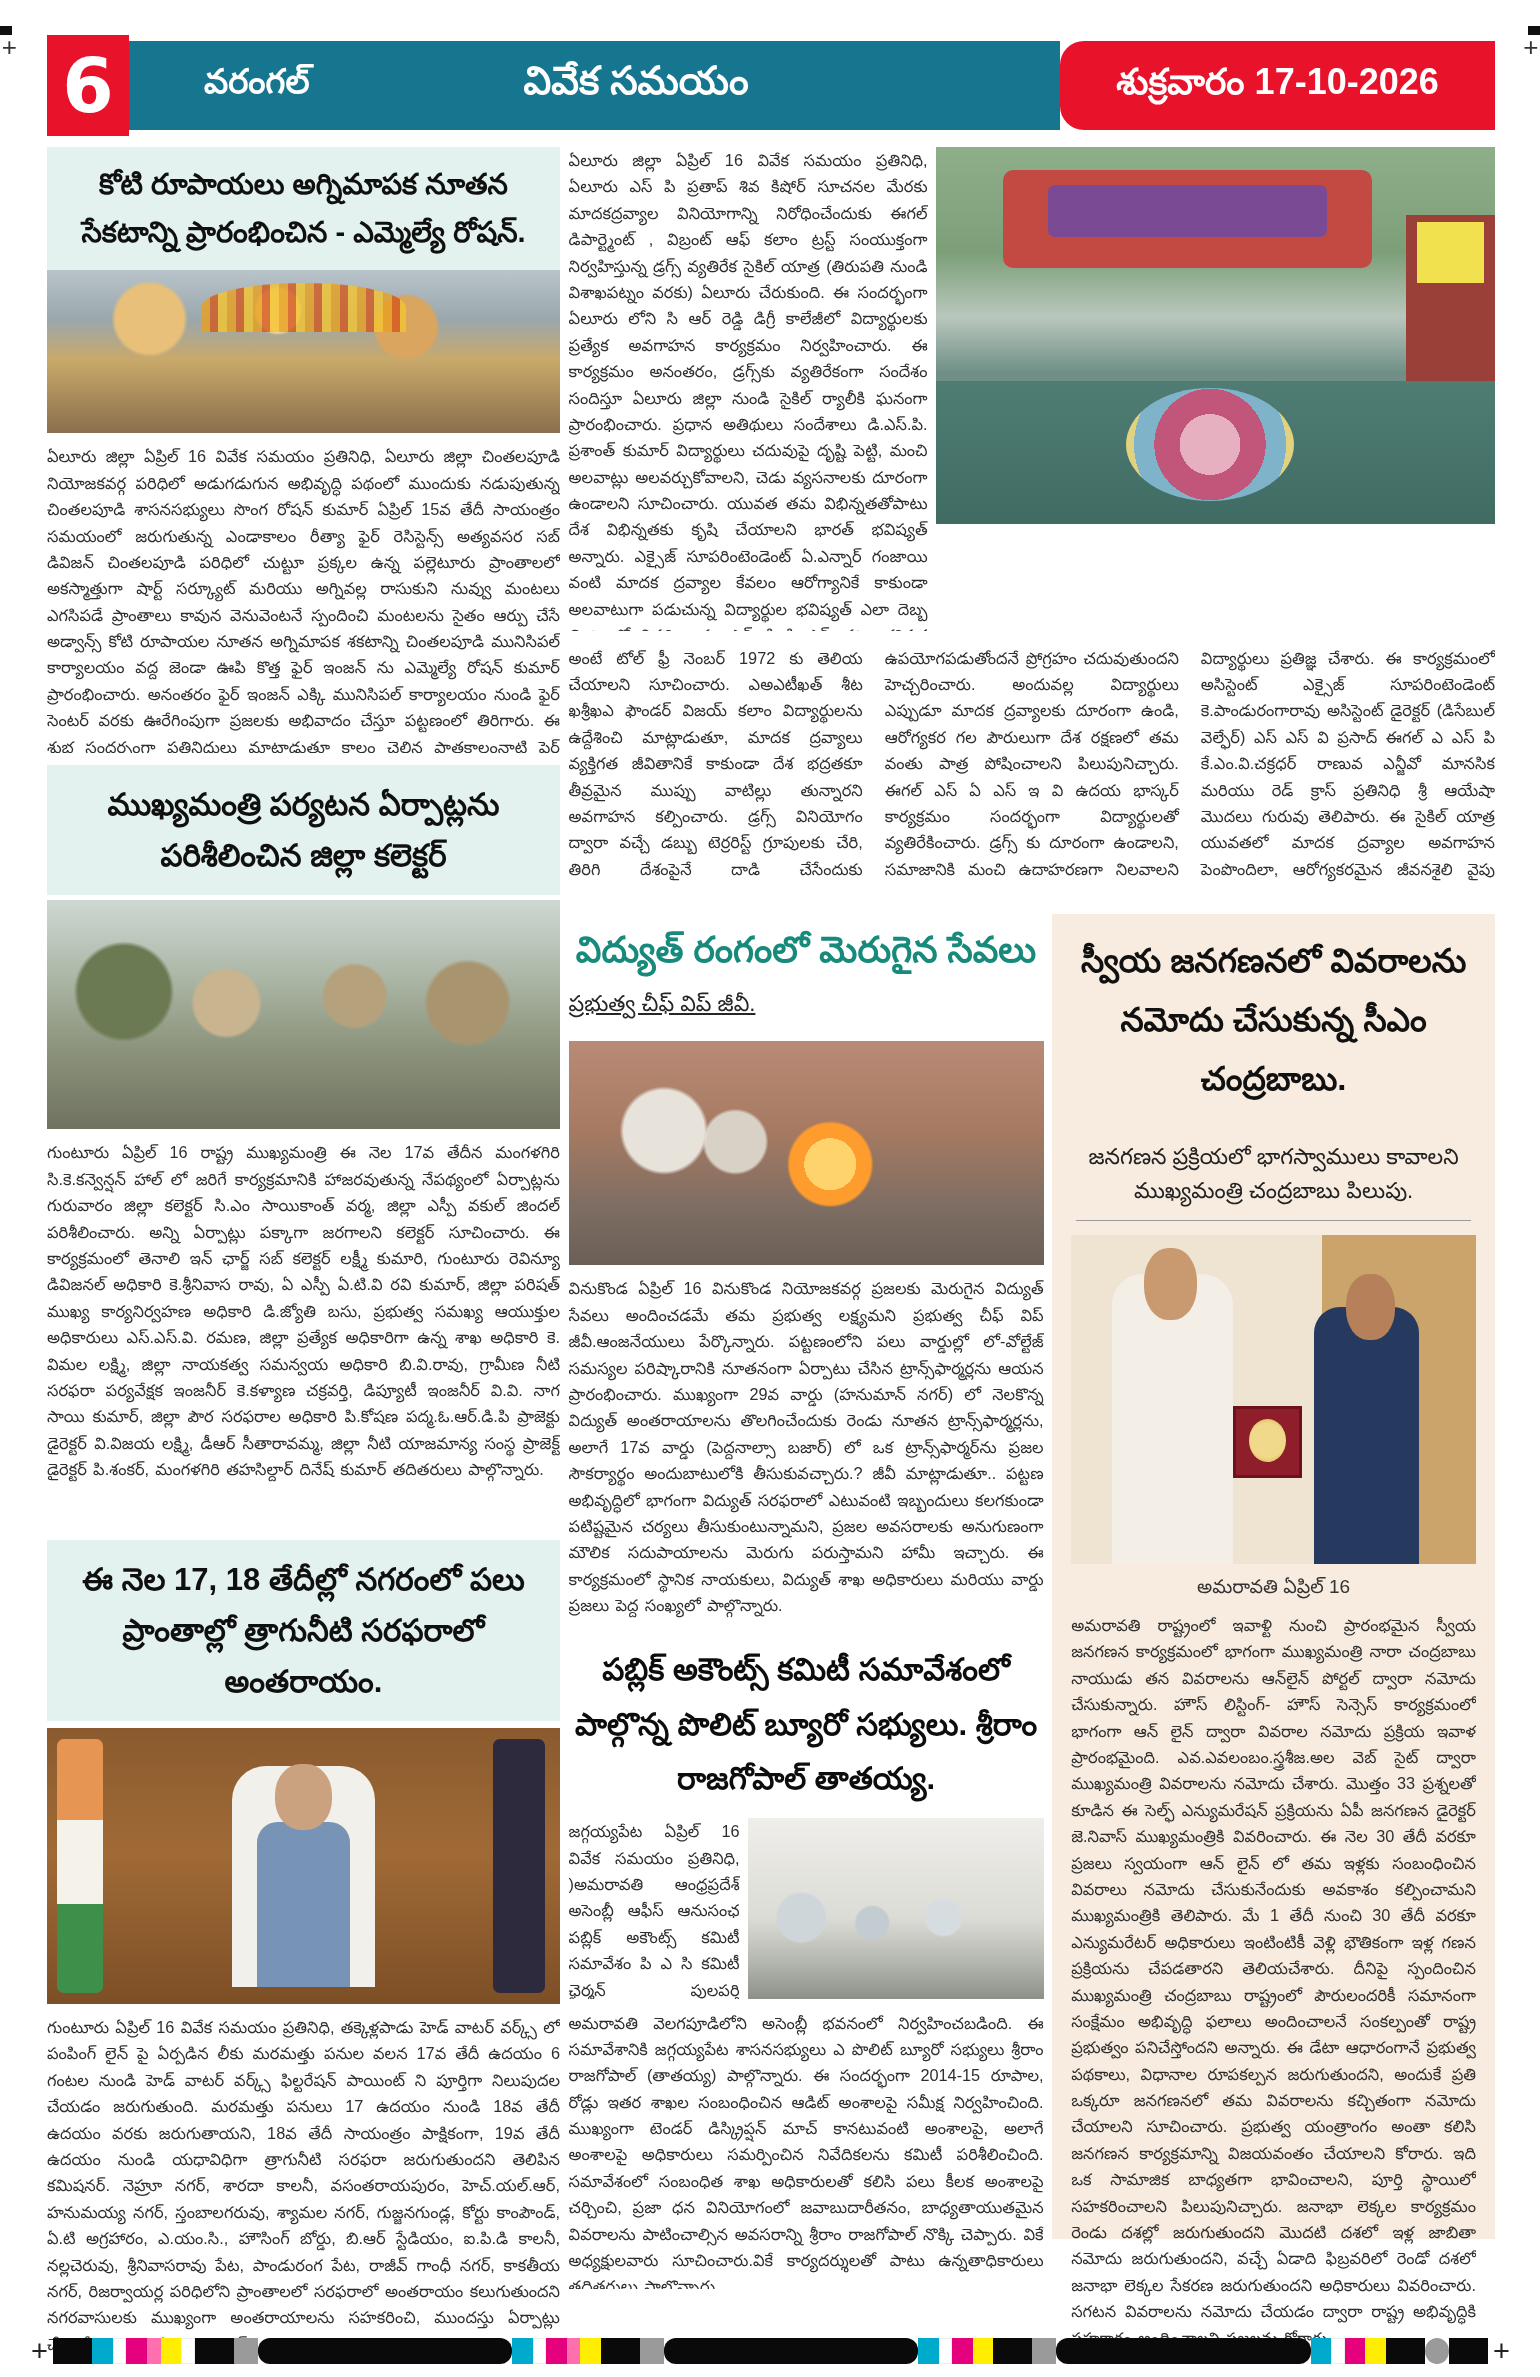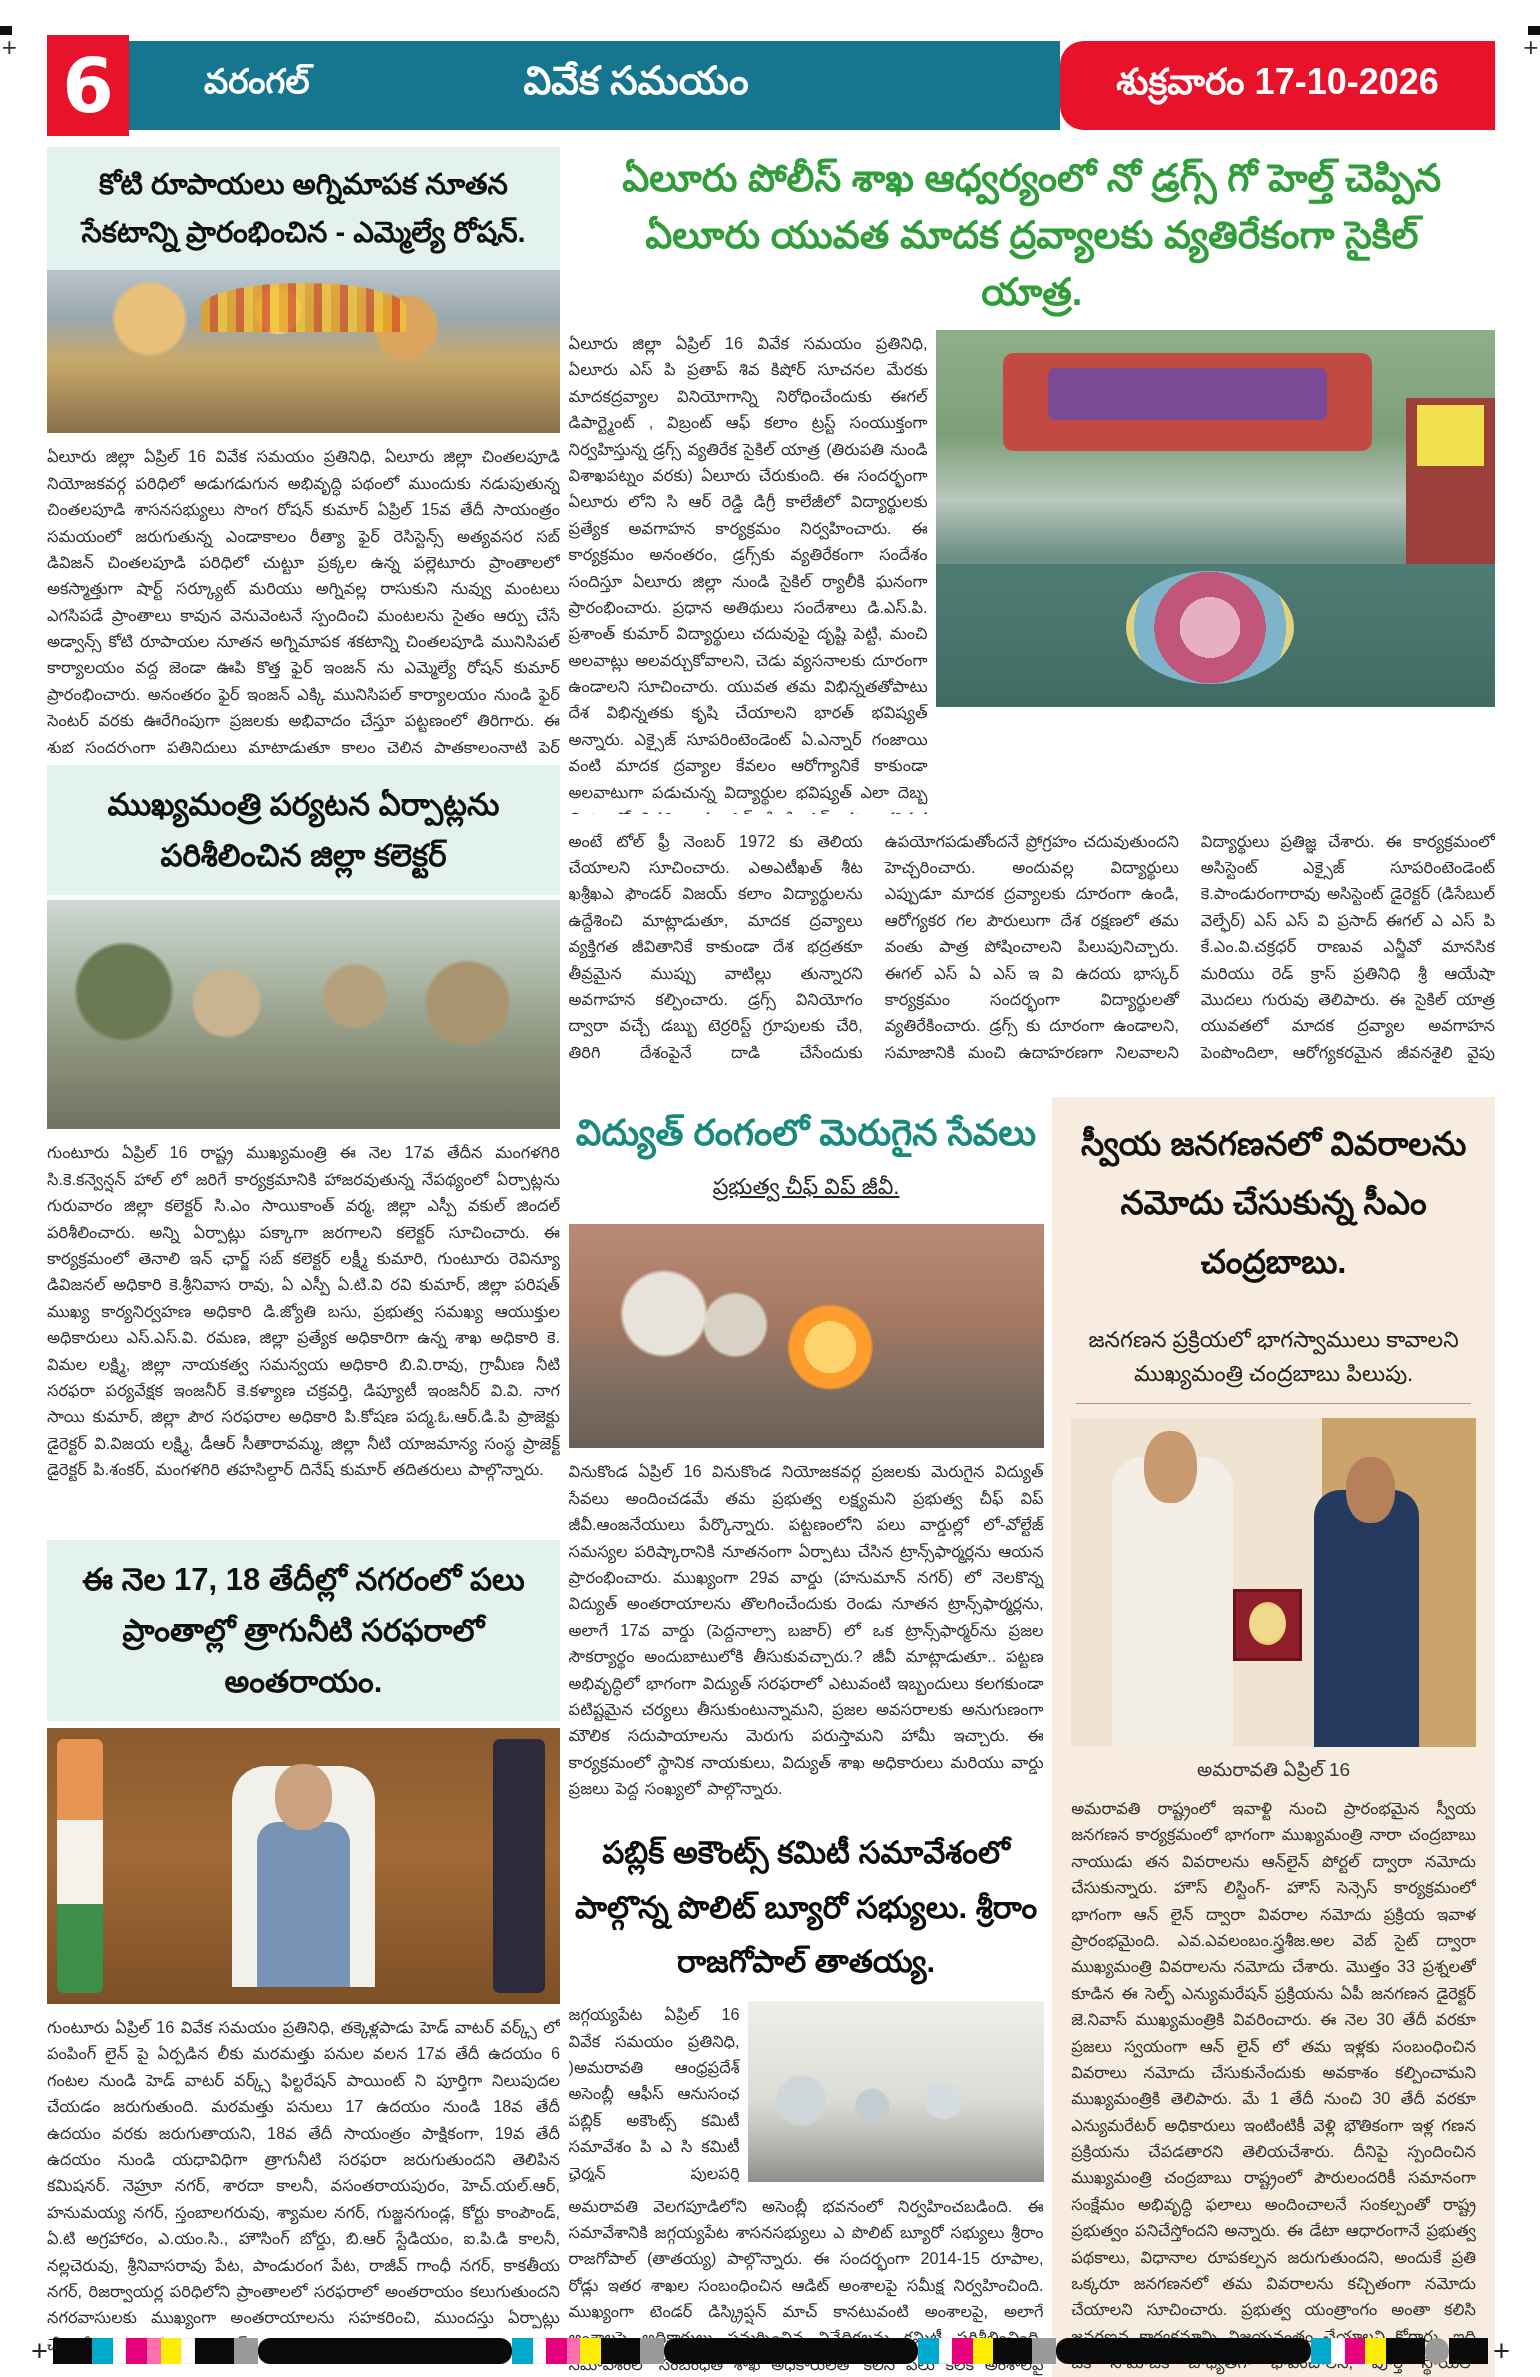--- a/index.html
+++ b/index.html
@@ -32,21 +32,21 @@
   
   .hbox{background:#e3f2ef;padding:13.7px 12px;text-align:center;}
   .hl{font-weight:700;color:#101010;font-size:29px;line-height:1.65;}
   .hl-lg{font-size:31px;}
   .body-txt{font-size:16.3px;line-height:1.62;text-align:justify;color:#2e2e2e;margin-top:10.3px;word-spacing:1.7px;}
   .photo{width:100%;position:relative;overflow:hidden;}
   .caption-center{text-align:center;font-size:19px;color:#333;margin-top:12px;}
 
   .green-hl{color:#2f9e38;font-size:38px;font-weight:700;text-align:center;line-height:1.5;margin:3.4px 26px 8.6px 26px;}
   .teal-hl{color:#178a7c;font-size:36px;font-weight:700;text-align:center;line-height:1.3;margin-top:13.7px;}
-  .sub-underline{text-align:center;font-size:22px;color:#262626;text-decoration:underline;margin-top:17px;}
+  .sub-underline{font-size:22px;color:#262626;text-decoration:underline;margin-top:17px;}
   .black-hl-center{color:#0d0d0d;font-size:31px;font-weight:700;text-align:center;line-height:1.75;margin-top:22px;}
 
   .threecol{column-count:3;column-gap:22px;margin-top:13.7px;}
 
   .beige-box{background:#f7ecdf;padding:17px 19px 22px 19px;height:1325px;}
   .beige-box .hl-b{font-size:33px;font-weight:700;text-align:center;line-height:1.8;color:#111;}
   .beige-box .sub-b{font-size:22px;text-align:center;line-height:1.55;color:#222;margin-top:31px;}
   .beige-box hr{border:none;border-top:1.7px solid #9a9a9a;margin:12px 5.1px 0 5.1px;}
 
   
@@ -157,21 +157,20 @@
         <div class="chair"></div>
         <div class="man"></div>
         <div class="head"></div>
       </div>
       <div class="body-txt" style="height:368px;overflow:hidden;">గుంటూరు ఏప్రిల్ 16 వివేక సమయం ప్రతినిధి, తక్కెళ్లపాడు హెడ్ వాటర్ వర్క్స్ లో పంపింగ్ లైన్ పై ఏర్పడిన లీకు మరమత్తు పనుల వలన 17వ తేదీ ఉదయం 6 గంటల నుండి హెడ్ వాటర్ వర్క్స్ ఫిల్టరేషన్ పాయింట్ ని పూర్తిగా నిలుపుదల చేయడం జరుగుతుంది. మరమత్తు పనులు 17 ఉదయం నుండి 18వ తేదీ ఉదయం వరకు జరుగుతాయని, 18వ తేదీ సాయంత్రం పాక్షికంగా, 19వ తేదీ ఉదయం నుండి యధావిధిగా త్రాగునీటి సరఫరా జరుగుతుందని తెలిపిన కమిషనర్. నెహ్రూ నగర్, శారదా కాలనీ, వసంతరాయపురం, హెచ్.యల్.ఆర్, హనుమయ్య నగర్, స్తంబాలగరువు, శ్యామల నగర్, గుజ్జనగుండ్ల, కోర్టు కాంపౌండ్, ఏ.టి అగ్రహారం, ఎ.యం.సి., హౌసింగ్ బోర్డు, బి.ఆర్ స్టేడియం, ఐ.పి.డి కాలనీ, నల్లచెరువు, శ్రీనివాసరావు పేట, పాండురంగ పేట, రాజీవ్ గాంధీ నగర్, కాకతీయ నగర్, రిజర్వాయర్ల పరిధిలోని ప్రాంతాలలో సరఫరాలో అంతరాయం కలుగుతుందని నగరవాసులకు ముఖ్యంగా అంతరాయాలను సహకరించి, ముందస్తు ఏర్పాట్లు చేసుకోవాలని తెలిపిన కమిషనర్</div>
     </div>
 
     <div class="col-rest">
 
       <div>
-        <div class="green-hl">ఏలూరు పోలీస్ శాఖ ఆధ్వర్యంలో నో డ్రగ్స్ గో హెల్త్ చెప్పిన ఏలూరు యువత మాదక ద్రవ్యాలకు వ్యతిరేకంగా సైకిల్ యాత్ర.</div>
         <div class="row-split">
           <div class="body-txt" style="width:359px;flex:none;height:484px;overflow:hidden;margin-top:0;">ఏలూరు జిల్లా ఏప్రిల్ 16 వివేక సమయం ప్రతినిధి, ఏలూరు ఎస్ పి ప్రతాప్ శివ కిషోర్ సూచనల మేరకు మాదకద్రవ్యాల వినియోగాన్ని నిరోధించేందుకు ఈగల్ డిపార్ట్మెంట్ , విబ్రంట్ ఆఫ్ కలాం ట్రస్ట్ సంయుక్తంగా నిర్వహిస్తున్న డ్రగ్స్ వ్యతిరేక సైకిల్ యాత్ర (తిరుపతి నుండి విశాఖపట్నం వరకు) ఏలూరు చేరుకుంది. ఈ సందర్భంగా ఏలూరు లోని సి ఆర్ రెడ్డి డిగ్రీ కాలేజీలో విద్యార్థులకు ప్రత్యేక అవగాహన కార్యక్రమం నిర్వహించారు. ఈ కార్యక్రమం అనంతరం, డ్రగ్స్‌కు వ్యతిరేకంగా సందేశం సందిస్తూ ఏలూరు జిల్లా నుండి సైకిల్ ర్యాలీకి ఘనంగా ప్రారంభించారు. ప్రధాన అతిథులు సందేశాలు డి.ఎస్.పి. ప్రశాంత్ కుమార్ విద్యార్థులు చదువుపై దృష్టి పెట్టి, మంచి అలవాట్లు అలవర్చుకోవాలని, చెడు వ్యసనాలకు దూరంగా ఉండాలని సూచించారు. యువత తమ విభిన్నతతోపాటు దేశ విభిన్నతకు కృషి చేయాలని భారత్ భవిష్యత్ అన్నారు. ఎక్సైజ్ సూపరింటెండెంట్ ఏ.ఎన్నార్ గంజాయి వంటి మాదక ద్రవ్యాల కేవలం ఆరోగ్యానికే కాకుండా అలవాటుగా పడుచున్న విద్యార్థుల భవిష్యత్ ఎలా దెబ్బ తింటుందో వివరించారు. ఎన్ డి పి ఎస్ చట్టం కఠినత మరియు దాని ప్రభావాలను తెలియపరిచారు. ఇటీవల రాష్ట్రంలో డ్రగ్స్ నిర్మూలన కోసం ఈగల్ డిపార్ట్మెంట్ చేపడుతున్న ఆపరేషన్లు, స్నిఫ్ఫర్ క్యాంపెయిన్ జోన్, వజ్ర పెట్రోలింగ్, టిప్స్ ఆపరేషన్స్, తీసుకుంటున్న గడచిన వంటి చర్యలను వివరించారు. అలాగే, ఎవరైనా డ్రగ్స్ సం బంధించిన సమాచారం</div>
           <div class="photo ph-gate" style="flex:1;">
             <div class="arch"></div>
             <div class="arch-board"></div>
             <div class="wall-r"></div>
             <div class="sign"></div>
             <div class="road"></div>
             <div class="rangoli"></div>
           </div>

